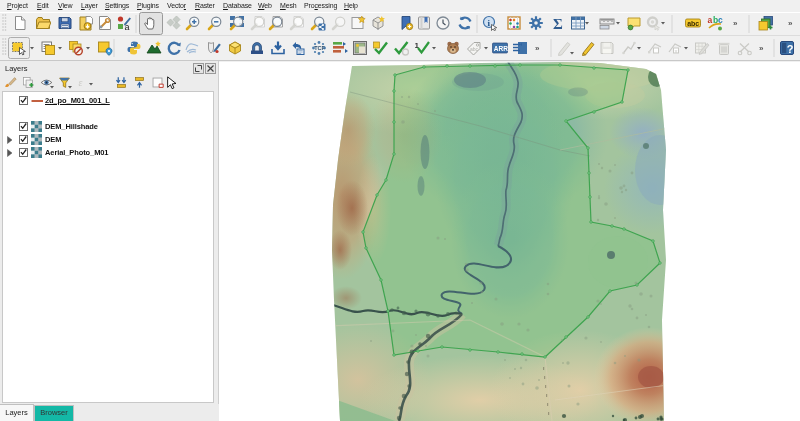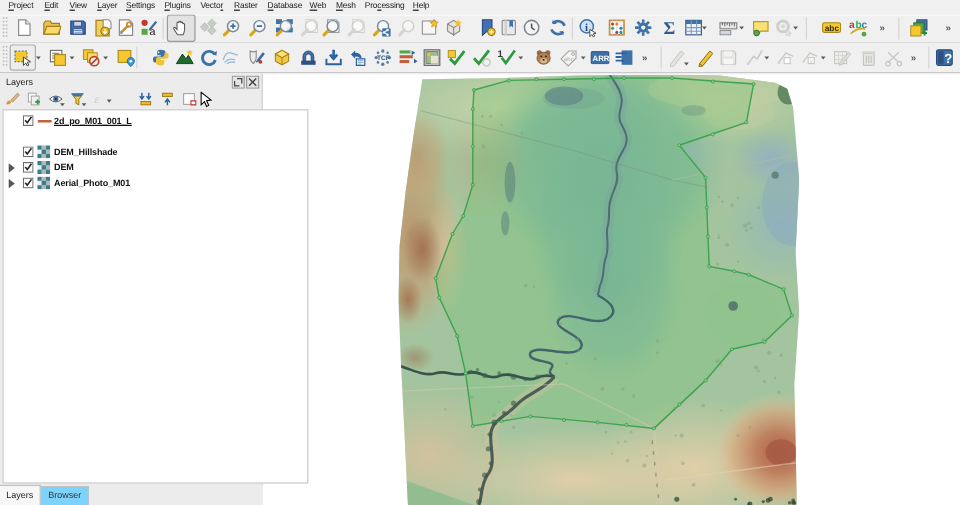--- a/index.html
+++ b/index.html
@@ -810,21 +810,21 @@
         <path d="M50 11 l4 0 -2 2.6 z" fill="#5a5a5a"></path>
         <use href="#i-funnel" x="58" y="1" width="13" height="13"></use>
         <path d="M68 11 l4 0 -2 2.6 z" fill="#5a5a5a"></path>
         <use href="#i-epsilong" x="76" y="1" width="13" height="13"></use>
         <path d="M89 8 l4 0 -2 2.6 z" fill="#5a5a5a"></path>
         <use href="#i-expand" x="115" y="1" width="13" height="13"></use>
         <use href="#i-collapse" x="133" y="1" width="13" height="13"></use>
         <use href="#i-removelyr" x="151" y="1" width="13" height="13"></use>
         <use href="#i-cursor" x="165" y="1" width="14" height="14"></use>
       </svg>
-      <div class="abs" style="left:2px;top:30px;width:255px;height:312px;background:#fff;border:1px solid #c8c8c8;box-sizing:border-box;">
+      <div class="abs" style="left:2px;top:30px;width:212px;height:312px;background:#fff;border:1px solid #c8c8c8;box-sizing:border-box;">
         <div class="abs" style="left:0;top:2px;width:210px;height:13px;">
           <svg class="abs" style="left:16px;top:2px" width="9" height="9">
             <rect x="0.5" y="0.5" width="8" height="8" fill="#fff" stroke="#6e6e6e"></rect>
             <path d="M2 4.2 L3.7 6.3 L7.2 1.5" fill="none" stroke="#222" stroke-width="1.3"></path>
           </svg>
           <svg class="abs" style="left:28px;top:5px" width="13" height="4">
             <line x1="0.5" y1="2" x2="12" y2="2" stroke="#c26040" stroke-width="2"></line>
           </svg>
           <div class="abs" style="left:42px;top:2px;font-size:7.5px;color:#111;letter-spacing:-0.1px;font-weight:bold;text-decoration:underline;">2d_po_M01_001_L</div>
         </div>
@@ -862,15 +862,15 @@
           <svg class="abs" style="left:28px;top:1px" width="11" height="11">
             <use href="#i-checker" width="11" height="11"></use>
           </svg>
           <div class="abs" style="left:42px;top:2px;font-size:7.5px;color:#111;letter-spacing:-0.1px;font-weight:bold;">Aerial_Photo_M01</div>
         </div>
       </div>
     </div>
 
 <div class="abs" style="left:0;top:404px;width:219px;height:17px;background:#ececec;">
  <div class="abs" style="left:0;top:0;width:34px;height:17px;background:#f7f7f7;border:1px solid #c0c0c0;border-bottom:none;border-left:none;box-sizing:border-box;font-size:7.5px;color:#222;text-align:center;line-height:15px;">Layers</div>
- <div class="abs" style="left:34px;top:1px;width:40px;height:16px;background:#7dd3fc;border:1px solid #c0c0c0;border-bottom:none;box-sizing:border-box;font-size:7.5px;color:#333;text-align:center;line-height:14px;">Browser</div>
+ <div class="abs" style="left:34px;top:1px;width:40px;height:16px;background:#14b8a6;border:1px solid #c0c0c0;border-bottom:none;box-sizing:border-box;font-size:7.5px;color:#333;text-align:center;line-height:14px;">Browser</div>
 </div>
 
 </div>
 </body></html>

